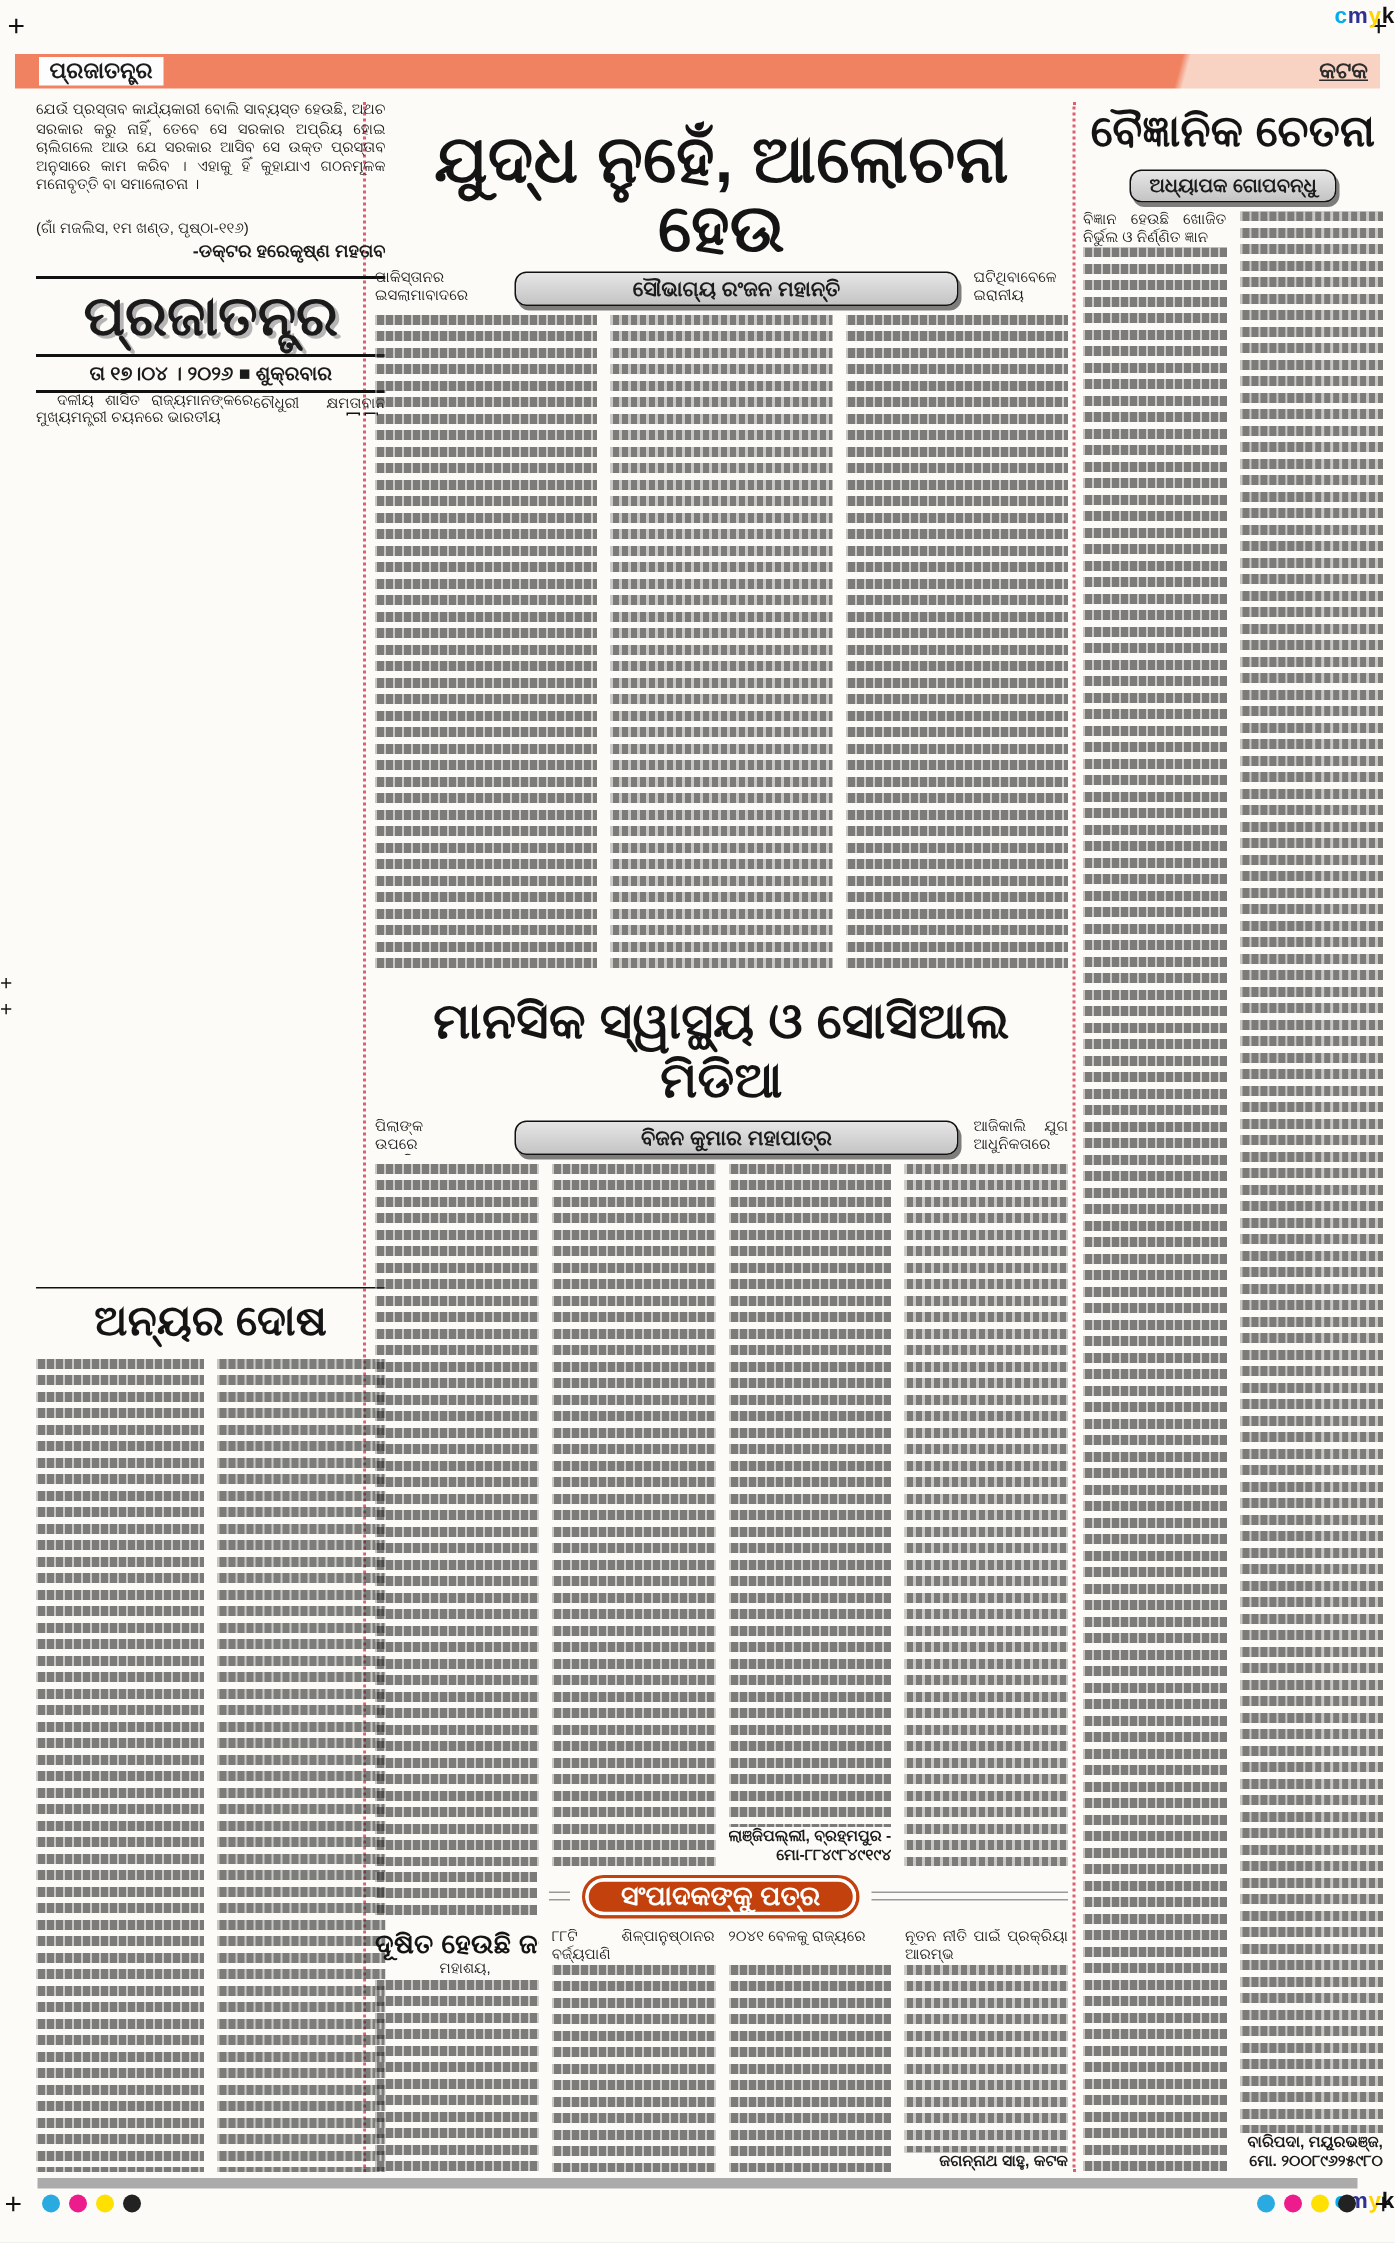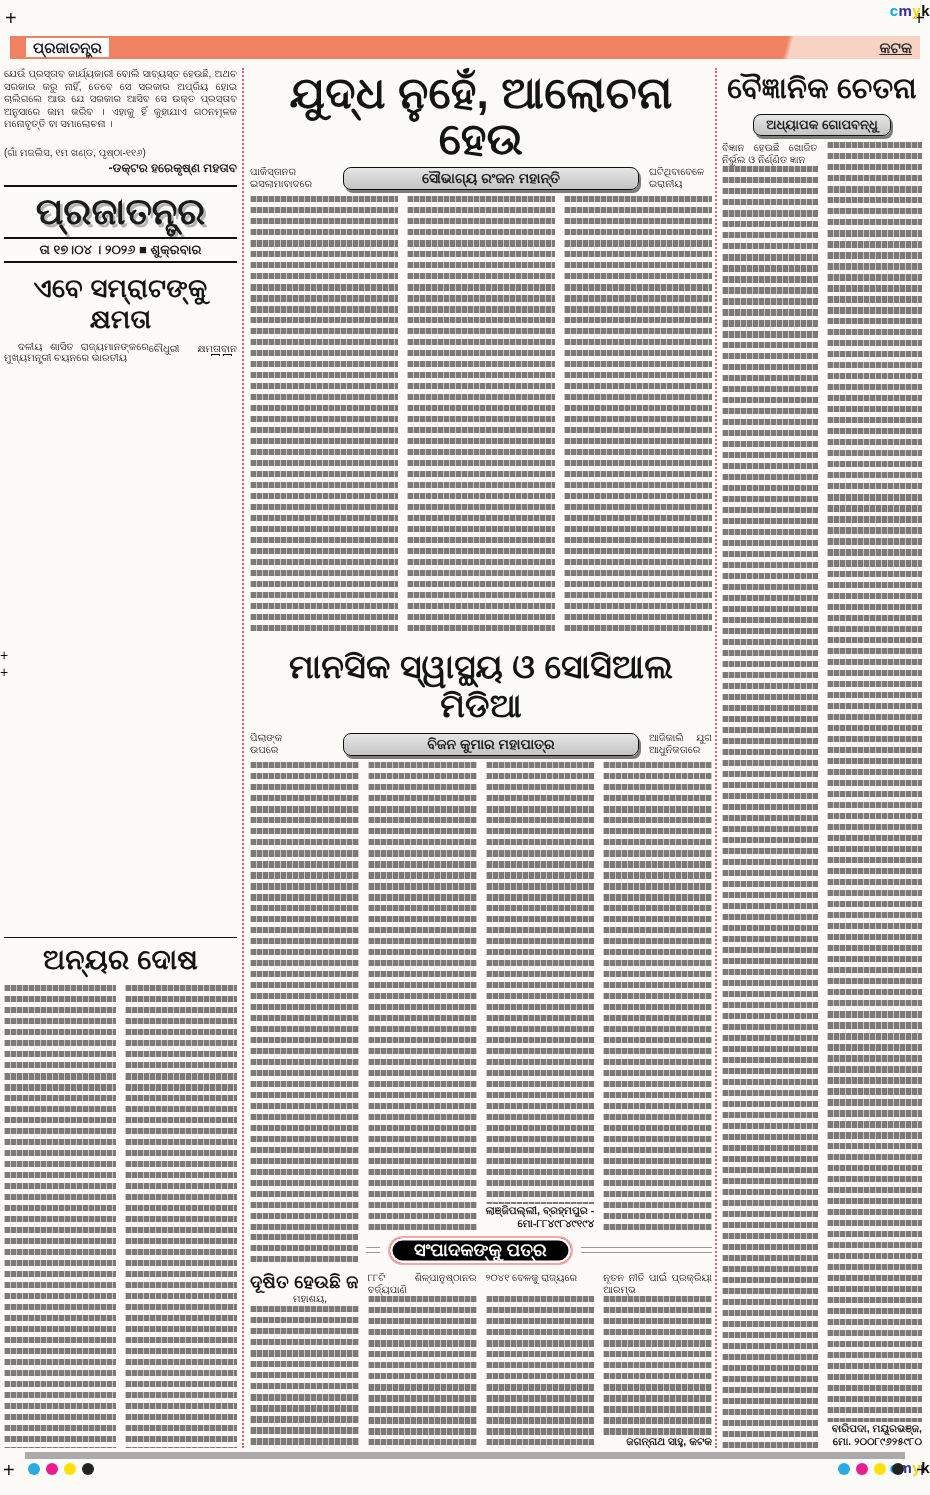--- a/index.html
+++ b/index.html
@@ -13,21 +13,21 @@
   .banner{position:absolute;left:10px;right:10px;top:36px;height:23px;
           background:linear-gradient(105deg,#f08262 0 85%,#f8d3c3 85.6% 100%);}
   .banner .chip{position:absolute;left:16px;top:2px;bottom:2px;background:#fdfdfd;
           padding:0 7px;font-weight:bold;font-size:15px;display:flex;align-items:center;}
   .banner .edition{position:absolute;right:8px;top:0;bottom:0;display:flex;align-items:center;
           font-weight:bold;font-size:15px;color:#2d2d2d;text-decoration:underline;}
   
   .vsep{position:absolute;top:68px;height:1380px;width:0;border-left:2px dotted #dd5f72;}
   
   .band{position:absolute;top:68px;height:1380px;display:flex;flex-direction:column;overflow:hidden;}
-  #band-left{left:4px;width:233px;}
+  #band-left{left:24px;width:233px;}
   #band-mid{left:250px;width:462px;}
   #band-right{left:722px;width:200px;}
   
   .snip{font-size:10px;line-height:11.5px;text-align:justify;color:#202020;overflow:hidden;}
   .greek{flex:1 1 auto;opacity:.62;background-image:
      repeating-linear-gradient(90deg,rgba(252,251,247,.6) 0 1.5px,transparent 1.5px 6px),
      repeating-linear-gradient(180deg,#2e2e2e 0 6.5px,transparent 6.5px 11px);}
   .rule{border-top:1.6px solid #111;}
   .hl{font-weight:900;text-align:center;color:#141414;letter-spacing:.2px;}
   .bybox{align-self:center;background:linear-gradient(#e6e6e6,#c4c4c4);border:1.6px solid #111;
@@ -40,21 +40,21 @@
   
   .quote{font-size:10px;line-height:12.5px;text-align:justify;}
   .qsrc{font-size:10px;text-align:left;margin-top:16px;}
   .qauth{font-size:12px;font-weight:bold;text-align:right;margin-top:2px;}
   .mast{margin-top:10px;border-top:2px solid #111;border-bottom:2px solid #111;}
   .mast .logo{font-size:37px;font-weight:900;text-align:center;line-height:50px;
               border-bottom:2px solid #111;text-shadow:2.5px 2.5px 0 #b5b5b5;overflow:hidden;white-space:nowrap;}
   .mast .dateline{font-size:13px;font-weight:bold;text-align:center;padding:3px 0;overflow:hidden;white-space:nowrap;}
   
   .bannerrow{display:flex;align-items:center;gap:8px;height:32px;margin-top:4px;}
-  .lbanner{background:#000000;color:#fff;border:2px solid #fca5a5;border-radius:15px;
+  .lbanner{background:#c2410c;color:#fff;border:2px solid #c2410c;border-radius:15px;
            box-shadow:inset 0 0 0 2.5px #fff;font-weight:bold;font-size:18px;
            padding:2px 24px;white-space:nowrap;overflow:hidden;}
   .dr{flex:1 1 auto;height:4px;border-top:1px solid #999;border-bottom:1px solid #999;}
   
   .graybar{position:absolute;left:25px;right:25px;top:1452px;height:7px;background:#ababab;}
   .dots{position:absolute;top:1463px;display:flex;gap:6px;}
   .dot{width:12px;height:12px;border-radius:50%;}
 </style>
 </head>
 <body>
@@ -81,21 +81,20 @@
   <div class="band" id="band-left">
     <div class="quote">ଯେଉଁ ପ୍ରସ୍ତାବ କାର୍ଯ୍ୟକାରୀ ବୋଲି ସାବ୍ୟସ୍ତ ହେଉଛି, ଅଥଚ ସରକାର କରୁ ନାହିଁ, ତେବେ ସେ ସରକାର ଅପ୍ରିୟ ହୋଇ ଚାଲିଗଲେ ଆଉ ଯେ ସରକାର ଆସିବ ସେ ଉକ୍ତ ପ୍ରସ୍ତାବ ଅନୁସାରେ କାମ କରିବ । ଏହାକୁ ହିଁ କୁହାଯାଏ ଗଠନମୂଳକ ମନୋବୃତ୍ତି ବା ସମାଲୋଚନା ।</div>
     <div class="qsrc">(ଗାଁ ମଜଲିସ, ୧ମ ଖଣ୍ଡ, ପୃଷ୍ଠା-୧୧୬)</div>
     <div class="qauth">-ଡକ୍ଟର ହରେକୃଷ୍ଣ ମହତାବ</div>
 
     <div class="mast">
       <div class="logo">ପ୍ରଜାତନ୍ତ୍ର</div>
       <div class="dateline">ତା ୧୭।୦୪ । ୨୦୨୬ ■ ଶୁକ୍ରବାର</div>
     </div>
 
-    <div class="hl" style="font-size:26px;margin:10px 0 6px;">ଏବେ ସମ୍ରାଟଙ୍କୁ କ୍ଷମତା</div>
 
     <div style="display:flex;flex-direction:row;height:588px;">
       <div class="snip" style="height:24px;text-indent:14px;">ଦଳୀୟ ଶାସିତ ରାଜ୍ୟମାନଙ୍କରେ ମୁଖ୍ୟମନ୍ତ୍ରୀ ଚୟନରେ ଭାରତୀୟ</div>
       <div class="greek"></div>
       <div class="snip" style="height:13px;margin-top:2px;">
         <span>ଚୌଧୁରୀ କ୍ଷମତାବାନ ହେବା ଫଳରେ ।</span><span class="sq"></span><span class="sq"></span>
       </div>
     </div>
 
     <div class="rule" style="margin:8px 0 2px;"></div>
@@ -104,21 +103,21 @@
       <div class="col">
           <div class="greek"></div>
         </div>
       <div class="col">
           <div class="greek"></div>
         </div>
     </div>
   </div>
 
   <div class="band" id="band-mid">
-    <div class="hl" style="font-size:44px;line-height:1.05;margin-top:2px;">ଯୁଦ୍ଧ ନୁହେଁ, ଆଲୋଚନା ହେଉ</div>
+    <div class="hl" style="font-size:44px;line-height:1.05;margin-top:16px;">ଯୁଦ୍ଧ ନୁହେଁ, ଆଲୋଚନା ହେଉ</div>
 
     <div style="display:flex;align-items:center;gap:10px;margin:4px 0 6px;">
       <div class="snip" style="flex:1;height:24px;">ପାକିସ୍ତାନର ଇସଲାମାବାଦରେ ଇରାନ-ଆମେରିକା ମଧ୍ୟରେ ଦୀର୍ଘ</div>
       <div class="bybox" style="flex:0 0 270px;">ସୌଭାଗ୍ୟ ରଂଜନ ମହାନ୍ତି</div>
       <div class="snip" style="flex:1;height:24px;">ଘଟିଥିବାବେଳେ ଇରାନୀୟ ମୁଦ୍ରାର ନିମ୍ନଗାମୀ ହୋଇଛି ।</div>
     </div>
 
     <div class="cols" style="height:440px;">
       <div class="col">
           <div class="greek"></div>

